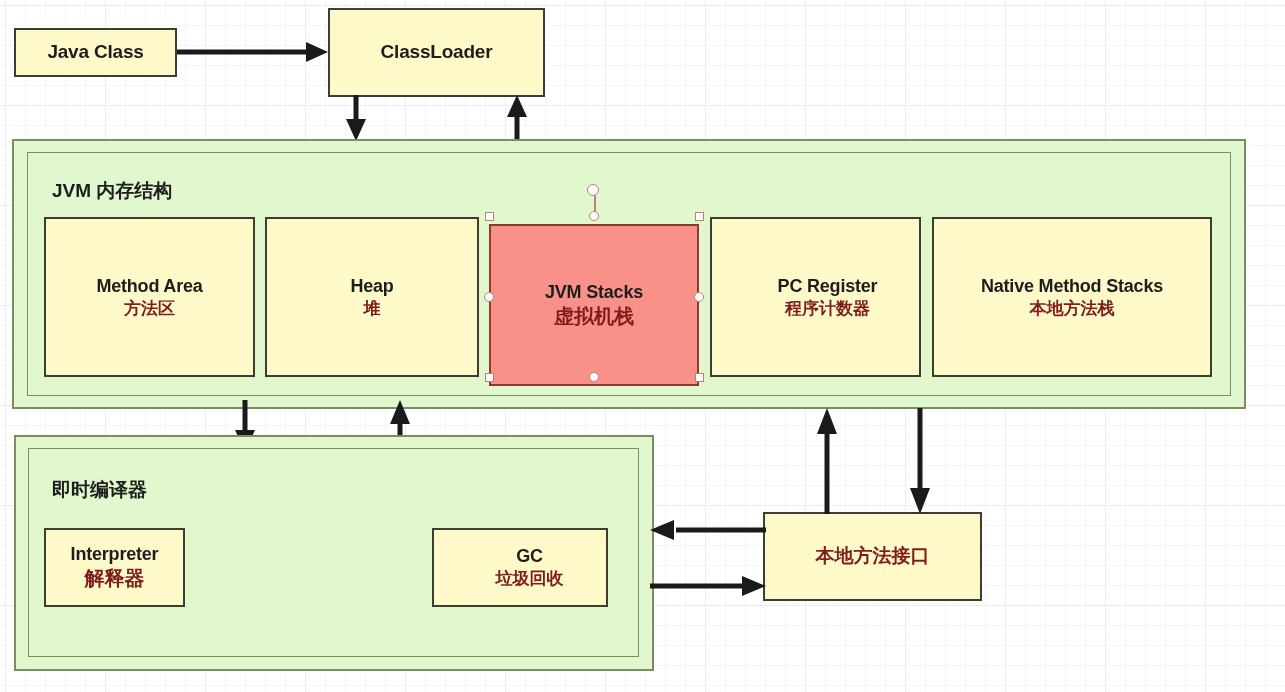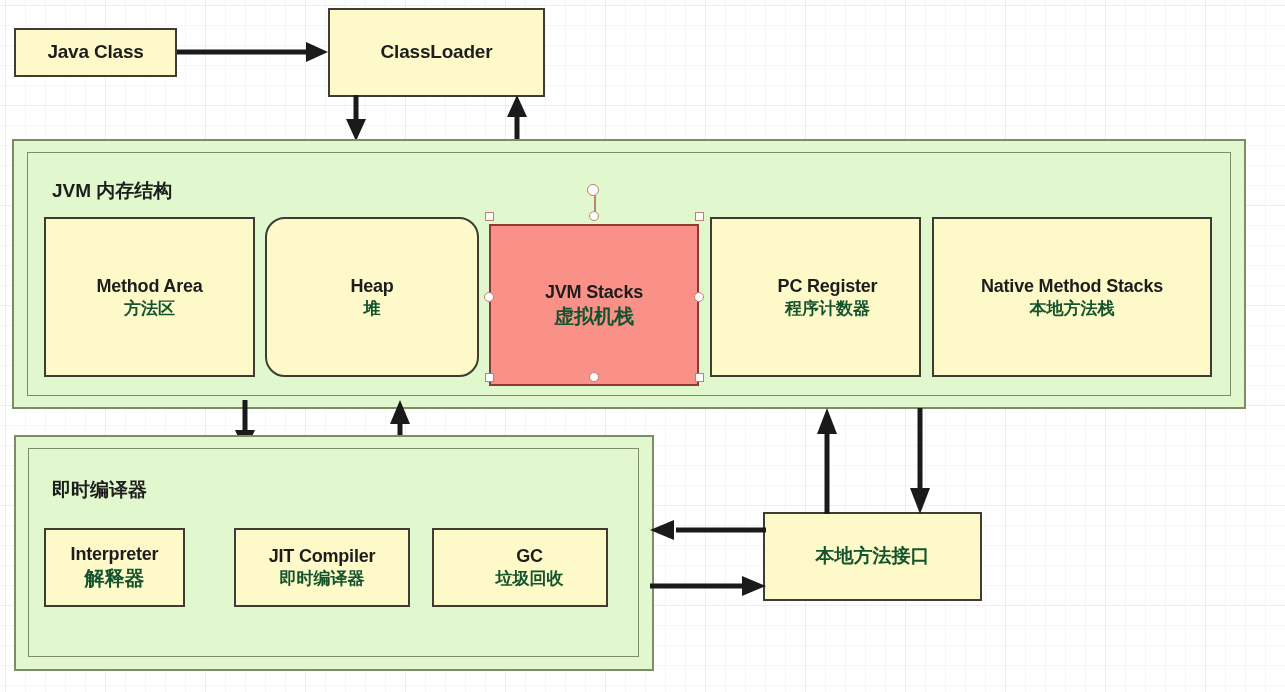--- a/index.html
+++ b/index.html
@@ -62,21 +62,21 @@
     border: 1px solid #7b8c66;
   }
 
   .label-en {
     font-weight: bold;
     color: #1d1d1d;
     letter-spacing: -0.2px;
   }
   .label-cn {
     font-weight: bold;
-    color: #14532d;
+    color: #7f1d1d;
   }
 
   .panel-title {
     position: absolute;
     font-weight: bold;
     font-size: 19px;
     color: #1d1d1d;
   }
 
   
@@ -162,21 +162,21 @@
   </div>
   <div class="panel-green-inner" style="position:absolute; left:27px; top:152px; width:1204px; height:244px; box-sizing:border-box;">
   </div>
   <div class="panel-title" style="left:52px; top:178px;">JVM 内存结构</div>
 
   <div class="node box-yellow" style="left:44px; top:217px; width:211px; height:160px;">
     <div class="label-en" style="font-size:18px;">Method Area</div>
     <div class="label-cn" style="font-size:17px;">方法区</div>
   </div>
 
-  <div class="node box-yellow" style="left:265px; top:217px; width:214px; height:160px;border-radius:20px;">
+  <div class="node box-yellow" style="left:265px; top:217px; width:214px; height:160px;">
     <div class="label-en" style="font-size:18px;">Heap</div>
     <div class="label-cn" style="font-size:17px;">堆</div>
   </div>
 
   <div class="node box-red" style="left:489px; top:216px; width:210px; height:162px;">
     <div class="label-en" style="font-size:18px;">JVM Stacks</div>
     <div class="label-cn" style="font-size:20px;">虚拟机栈</div>
   </div>
 
   <div class="node box-yellow" style="left:710px; top:217px; width:211px; height:160px;padding-left:24px;">
@@ -221,24 +221,20 @@
   </div>
   <div class="panel-green-inner" style="position:absolute; left:28px; top:448px; width:611px; height:209px; box-sizing:border-box;">
   </div>
   <div class="panel-title" style="left:52px; top:477px;">即时编译器</div>
 
   <div class="node box-yellow" style="left:44px; top:528px; width:141px; height:79px;">
     <div class="label-en" style="font-size:18px;">Interpreter</div>
     <div class="label-cn" style="font-size:20px;">解释器</div>
   </div>
 
-  <div class="node box-yellow" style="left:234px; top:528px; width:176px; height:79px;">
-    <div class="label-en" style="font-size:18px;">JIT Compiler</div>
-    <div class="label-cn" style="font-size:17px;">即时编译器</div>
-  </div>
 
   <div class="node box-yellow" style="left:432px; top:528px; width:176px; height:79px;padding-left:19px;">
     <div class="label-en" style="font-size:18px;">GC</div>
     <div class="label-cn" style="font-size:17px;">垃圾回收</div>
   </div>
 
   <div class="node box-yellow" style="left:763px; top:512px; width:219px; height:89px;">
     <div class="label-cn" style="font-size:19px;">本地方法接口</div>
   </div>
 

